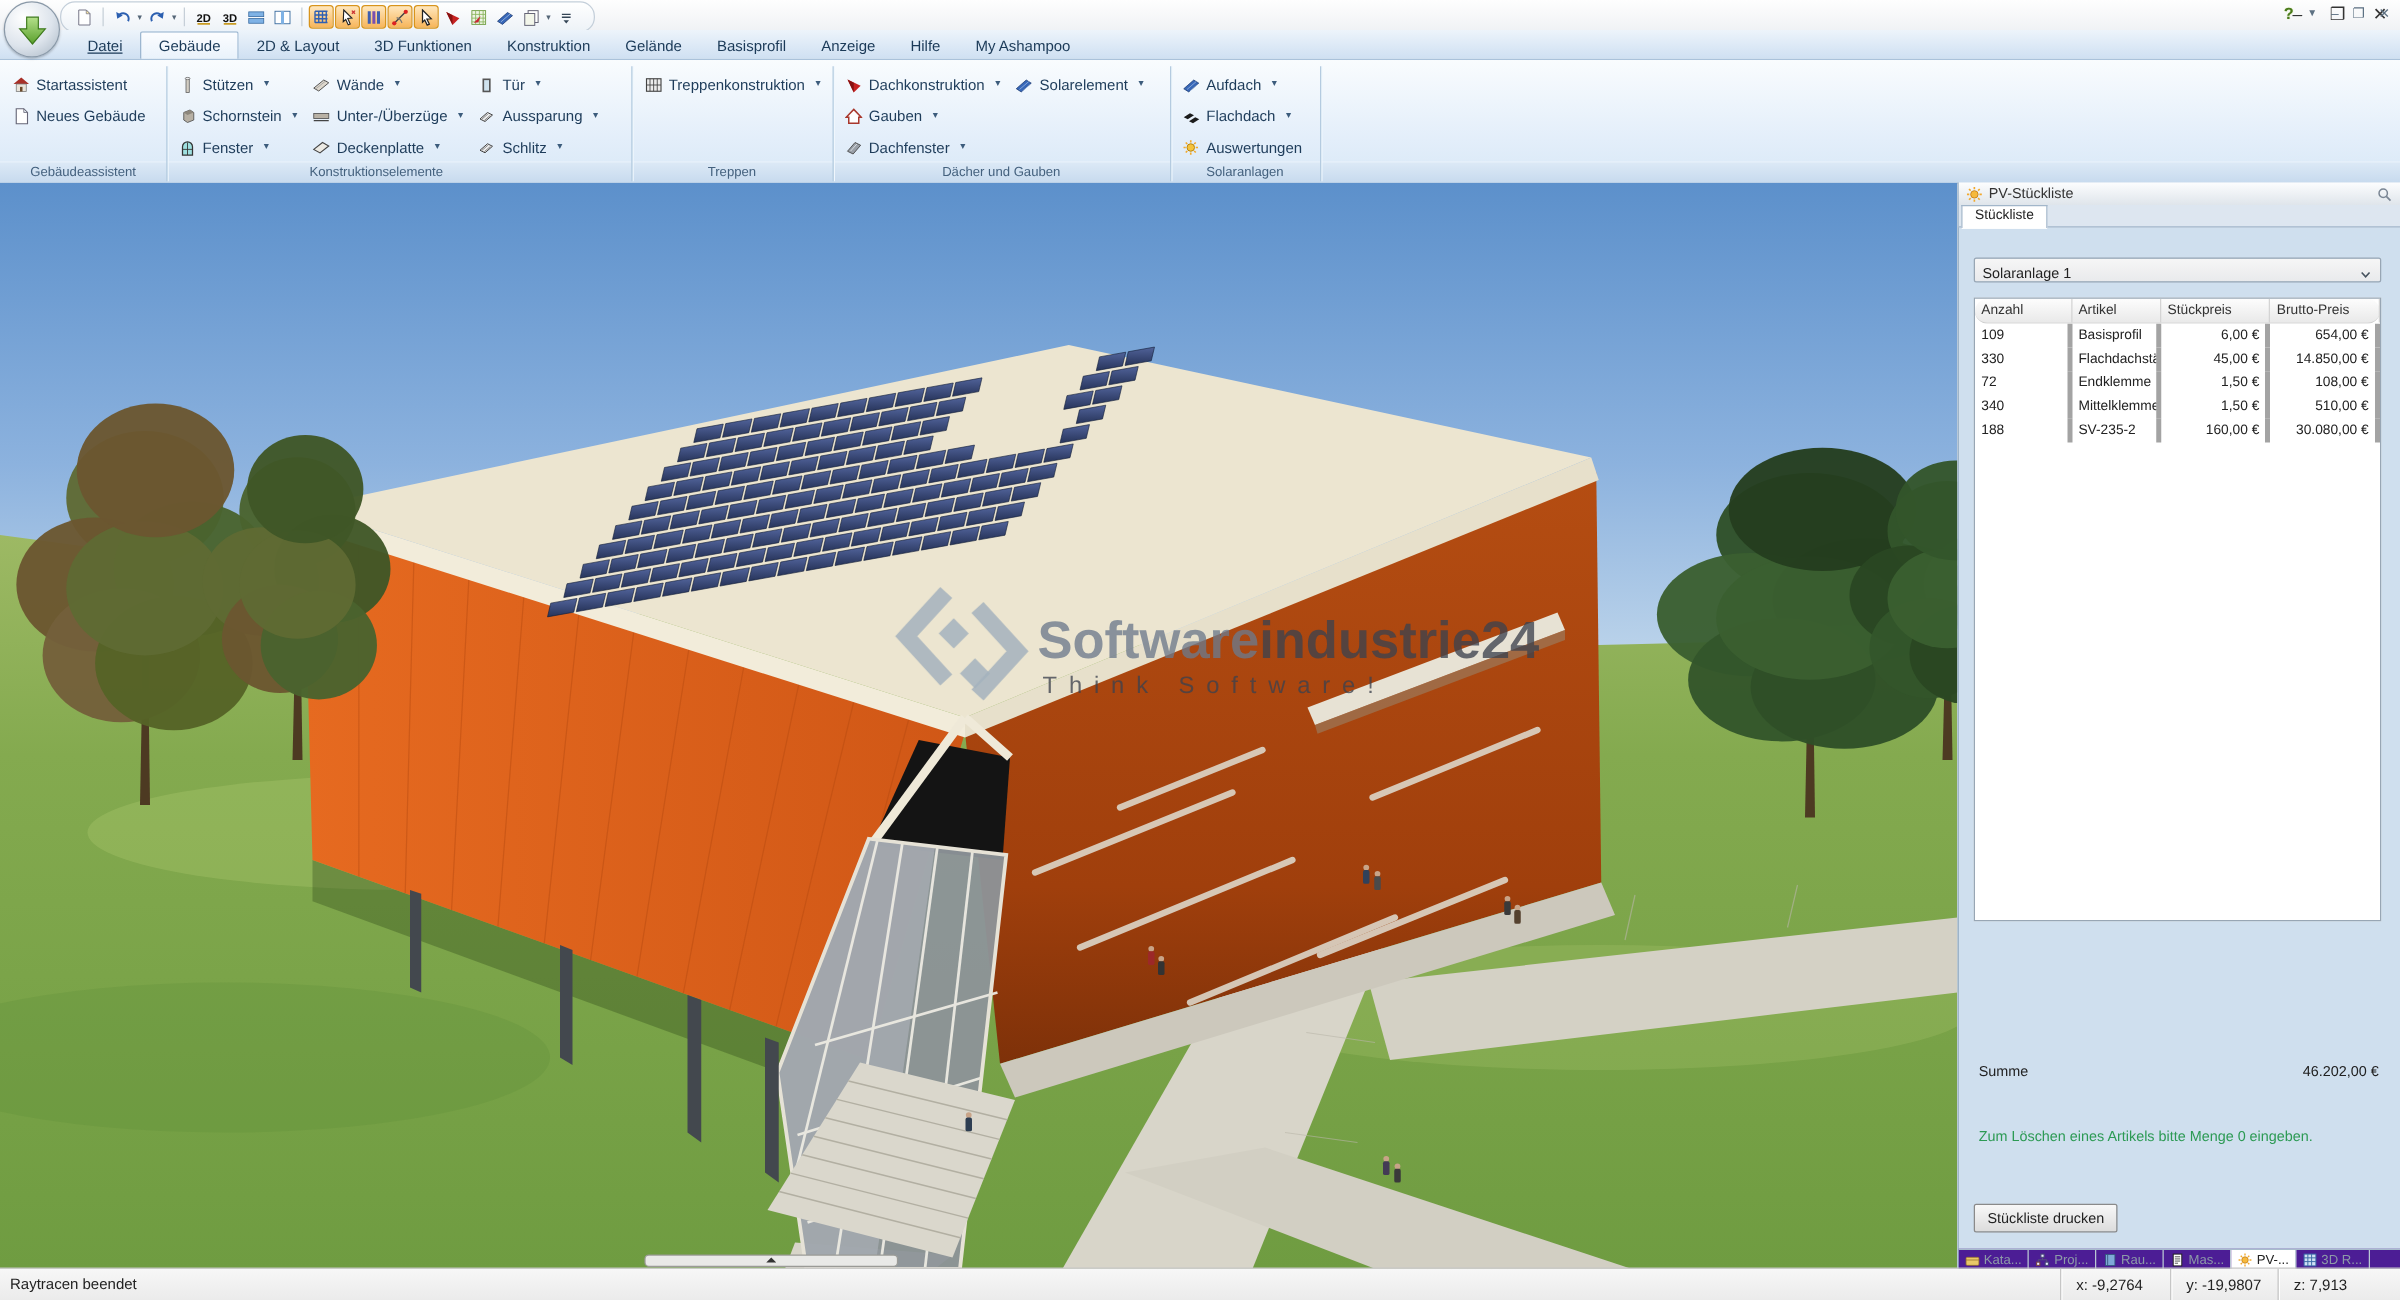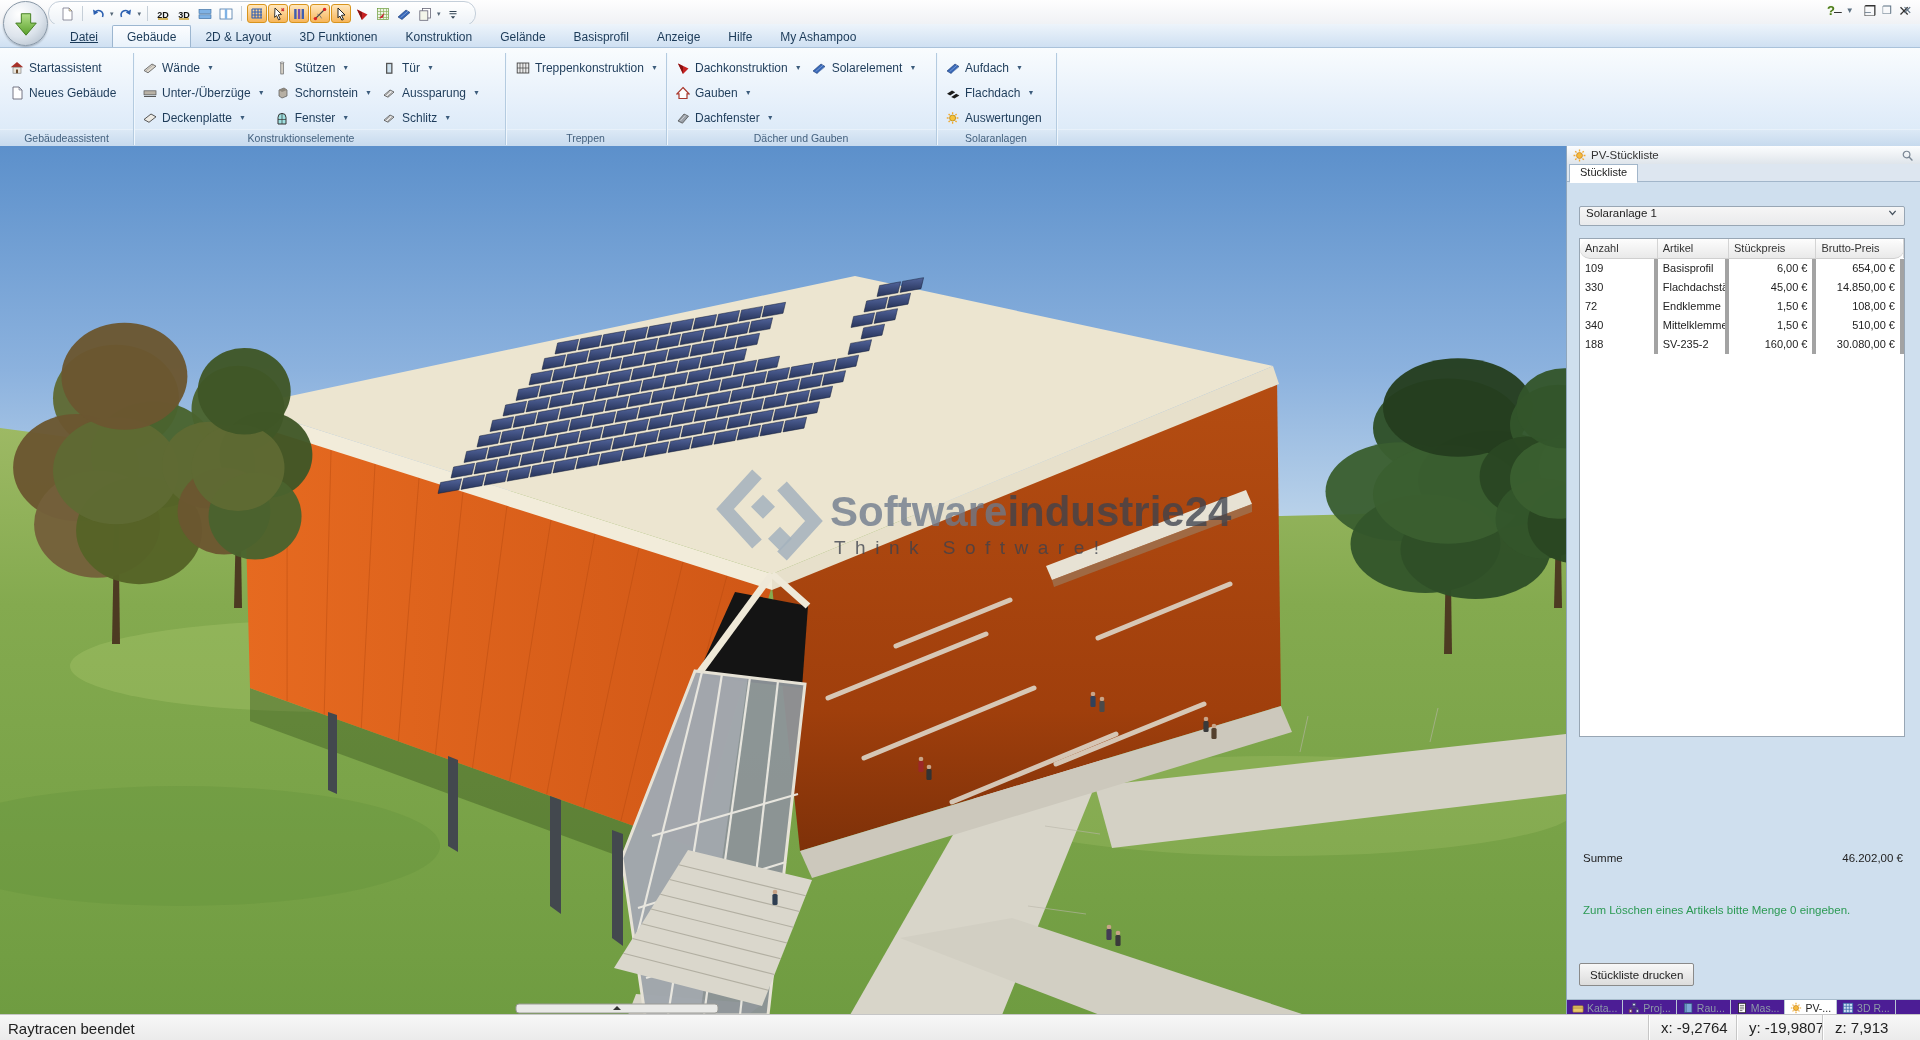--- a/index.html
+++ b/index.html
@@ -53,21 +53,21 @@
   .ptitle{position:absolute;top:0;left:0;right:0;height:18px;
     background:linear-gradient(#fcfdfe,#dfe5eb);border-bottom:1px solid #b6c0ca;
     display:flex;align-items:center;gap:5px;padding:0 6px;font-size:11.5px;color:#333;}
   .ptitle .grow{flex:1;}
   .ptabrow{position:absolute;top:18px;left:0;right:0;height:17px;background:#dde6f0;
     border-bottom:1px solid #a2b6ca;}
   .ptab{position:absolute;left:2px;top:0;height:16px;background:#fff;border:1px solid #a2b6ca;
     border-bottom:1px solid #fff;padding:1px 10px 0 10px;font-size:11px;color:#222;}
   .pcombo{position:absolute;left:12px;right:15px;top:60px;height:20px;box-sizing:border-box;
     background:linear-gradient(#f6f6f6,#e9eaec);border:1px solid #98a6b4;border-radius:2px;
-    display:flex;align-items:flex-start;font-size:11.5px;padding:0 6px;color:#222;}
+    display:flex;align-items:flex-end;font-size:11.5px;padding:0 6px;color:#222;}
   .pcombo .grow{flex:1;}
   .ptable{position:absolute;left:12px;right:15px;top:92px;height:499px;background:#fff;
     border:1px solid #98a6b4;box-sizing:border-box;overflow:hidden;font-size:11px;}
   .trow{display:flex;height:19px;line-height:19px;}
   .trow.head{background:linear-gradient(#fdfdfd,#e9e9e9);border-bottom:1px solid #cfcfcf;color:#333;border-radius:10px;}
   .tc{padding:0 5px;box-sizing:border-box;overflow:hidden;white-space:nowrap;}
   .trow.head .tc{border-right:1px solid #d4d4d4;}
   .trow.body .tc{border-right:4px solid #a3a3a3;}
   .tc.c0{width:24%;} .tc.c1{width:22%;} .tc.c2{width:27%;text-align:right;} .tc.c3{width:27%;text-align:right;border-right:none;}
   .trow.head .tc.c2,.trow.head .tc.c3{text-align:left;}
@@ -77,21 +77,21 @@
   .pbutton{position:absolute;left:12px;top:817px;height:21px;padding:0 10px;
     background:linear-gradient(#f8f8f8,#dcdcdc);border:1px solid #8a8a8a;border-radius:2px;
     font-size:11.5px;color:#222;display:flex;align-items:center;}
   .btabs{position:absolute;left:0;right:0;top:853px;height:16px;background:#4c1d95;
     border-top:1px solid #a8bccc;display:flex;overflow:hidden;}
   .btab{display:flex;align-items:center;gap:3px;padding:0 5px;font-size:10.5px;color:#8d9aa8;
     border-right:1px solid #b9c7d4;white-space:nowrap;}
   .btab.active{background:#fff;color:#222;border-top:1px solid #8898a8;margin-top:-1px;}
   
   .statusbar{position:absolute;left:0;right:0;bottom:0;height:25px;
-    background:linear-gradient(#f7f7f7,#ebebeb);border-top:1px solid #c6c6c6;font-size:15px;color:#222;text-align:center;}
+    background:linear-gradient(#f7f7f7,#ebebeb);border-top:1px solid #c6c6c6;font-size:12px;color:#222;text-align:center;}
   .smsg{position:absolute;left:8px;top:5px;}
   .scell{position:absolute;top:0;bottom:0;border-left:1px solid #c6c6c6;
     display:flex;align-items:center;padding-left:12px;box-shadow:inset 1px 0 0 #fff;}
 </style>
 </head>
 <body>
 
 <div class="titlebar"></div>
 <div class="appbtn">
   <svg width="28" height="28" viewBox="0 0 30 30">
@@ -278,20 +278,52 @@
           </span>
           <span>Neues Gebäude</span>
         </div>
       </div>
     </div>
     <div class="rgroup" style="left: 137px; width: 368px;">
       <div class="rcol">
         <div class="rbtn">
           <span class="ric">
             <svg width="14" height="14" viewBox="0 0 14 14">
+              <rect x="5.8" y="1.5" width="2.6" height="11.5" fill="#d3cec4" stroke="#555" stroke-width=".6"></rect>
+              <ellipse cx="7.1" cy="1.8" rx="1.9" ry=".9" fill="#eee" stroke="#555" stroke-width=".5"></ellipse>
+            </svg>
+          </span>
+          <span>Stützen</span>
+          <span class="dd">▼</span>
+        </div>
+        <div class="rbtn">
+          <span class="ric">
+            <svg width="14" height="14" viewBox="0 0 14 14">
+              <polygon points="4,4 9,2 12,4 12,10 7,12 4,10" fill="#b7b0a4" stroke="#555" stroke-width=".7"></polygon>
+              <polygon points="4,4 9,2 12,4 7,6" fill="#8d877c"></polygon>
+            </svg>
+          </span>
+          <span>Schornstein</span>
+          <span class="dd">▼</span>
+        </div>
+        <div class="rbtn">
+          <span class="ric">
+            <svg width="14" height="14" viewBox="0 0 14 14">
+              <path d="M3,13 v-6.6 a4,4 0 0 1 8,0 v6.6 z" fill="#9fe0e0" stroke="#333" stroke-width="1"></path>
+              <path d="M7,3 v10 M3,8.5 h8" stroke="#333" stroke-width=".7"></path>
+            </svg>
+          </span>
+          <span>Fenster</span>
+          <span class="dd">▼</span>
+        </div>
+      </div>
+      <div class="rcol">
+        <div class="rbtn">
+          <span class="ric">
+            <svg width="14" height="14" viewBox="0 0 14 14">
               <polygon points="1,9.5 9,3 13,5.2 5,11.8" fill="#ddd7cc" stroke="#555" stroke-width=".8"></polygon>
               <path d="M3,9.8 l8,-6.4" stroke="#999" stroke-width=".6"></path>
             </svg>
           </span>
           <span>Wände</span>
           <span class="dd">▼</span>
         </div>
         <div class="rbtn">
           <span class="ric">
             <svg width="14" height="14" viewBox="0 0 14 14">
@@ -302,52 +334,20 @@
           <span>Unter-/Überzüge</span>
           <span class="dd">▼</span>
         </div>
         <div class="rbtn">
           <span class="ric">
             <svg width="14" height="14" viewBox="0 0 14 14">
               <polygon points="1,8.5 8,3 13,5.8 6,11.3" fill="#eceae4" stroke="#444" stroke-width=".9"></polygon>
             </svg>
           </span>
           <span>Deckenplatte</span>
-          <span class="dd">▼</span>
-        </div>
-      </div>
-      <div class="rcol">
-        <div class="rbtn">
-          <span class="ric">
-            <svg width="14" height="14" viewBox="0 0 14 14">
-              <rect x="5.8" y="1.5" width="2.6" height="11.5" fill="#d3cec4" stroke="#555" stroke-width=".6"></rect>
-              <ellipse cx="7.1" cy="1.8" rx="1.9" ry=".9" fill="#eee" stroke="#555" stroke-width=".5"></ellipse>
-            </svg>
-          </span>
-          <span>Stützen</span>
-          <span class="dd">▼</span>
-        </div>
-        <div class="rbtn">
-          <span class="ric">
-            <svg width="14" height="14" viewBox="0 0 14 14">
-              <polygon points="4,4 9,2 12,4 12,10 7,12 4,10" fill="#b7b0a4" stroke="#555" stroke-width=".7"></polygon>
-              <polygon points="4,4 9,2 12,4 7,6" fill="#8d877c"></polygon>
-            </svg>
-          </span>
-          <span>Schornstein</span>
-          <span class="dd">▼</span>
-        </div>
-        <div class="rbtn">
-          <span class="ric">
-            <svg width="14" height="14" viewBox="0 0 14 14">
-              <path d="M3,13 v-6.6 a4,4 0 0 1 8,0 v6.6 z" fill="#9fe0e0" stroke="#333" stroke-width="1"></path>
-              <path d="M7,3 v10 M3,8.5 h8" stroke="#333" stroke-width=".7"></path>
-            </svg>
-          </span>
-          <span>Fenster</span>
           <span class="dd">▼</span>
         </div>
       </div>
       <div class="rcol">
         <div class="rbtn">
           <span class="ric">
             <svg width="14" height="14" viewBox="0 0 14 14">
               <rect x="4" y="1.8" width="6.5" height="11" fill="#555"></rect>
               <rect x="5.3" y="3.1" width="3.9" height="8.4" fill="#cfe2ee"></rect>
             </svg>

